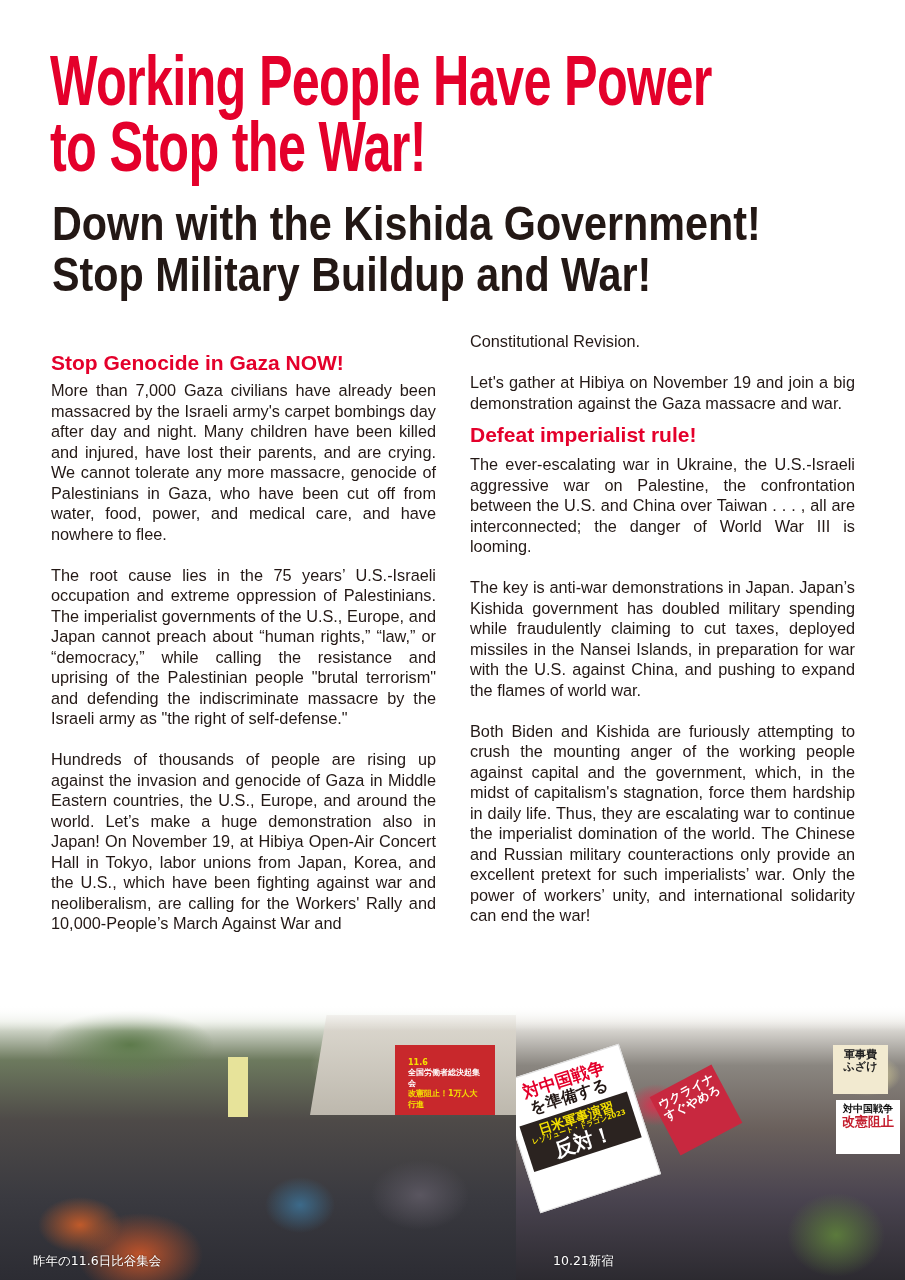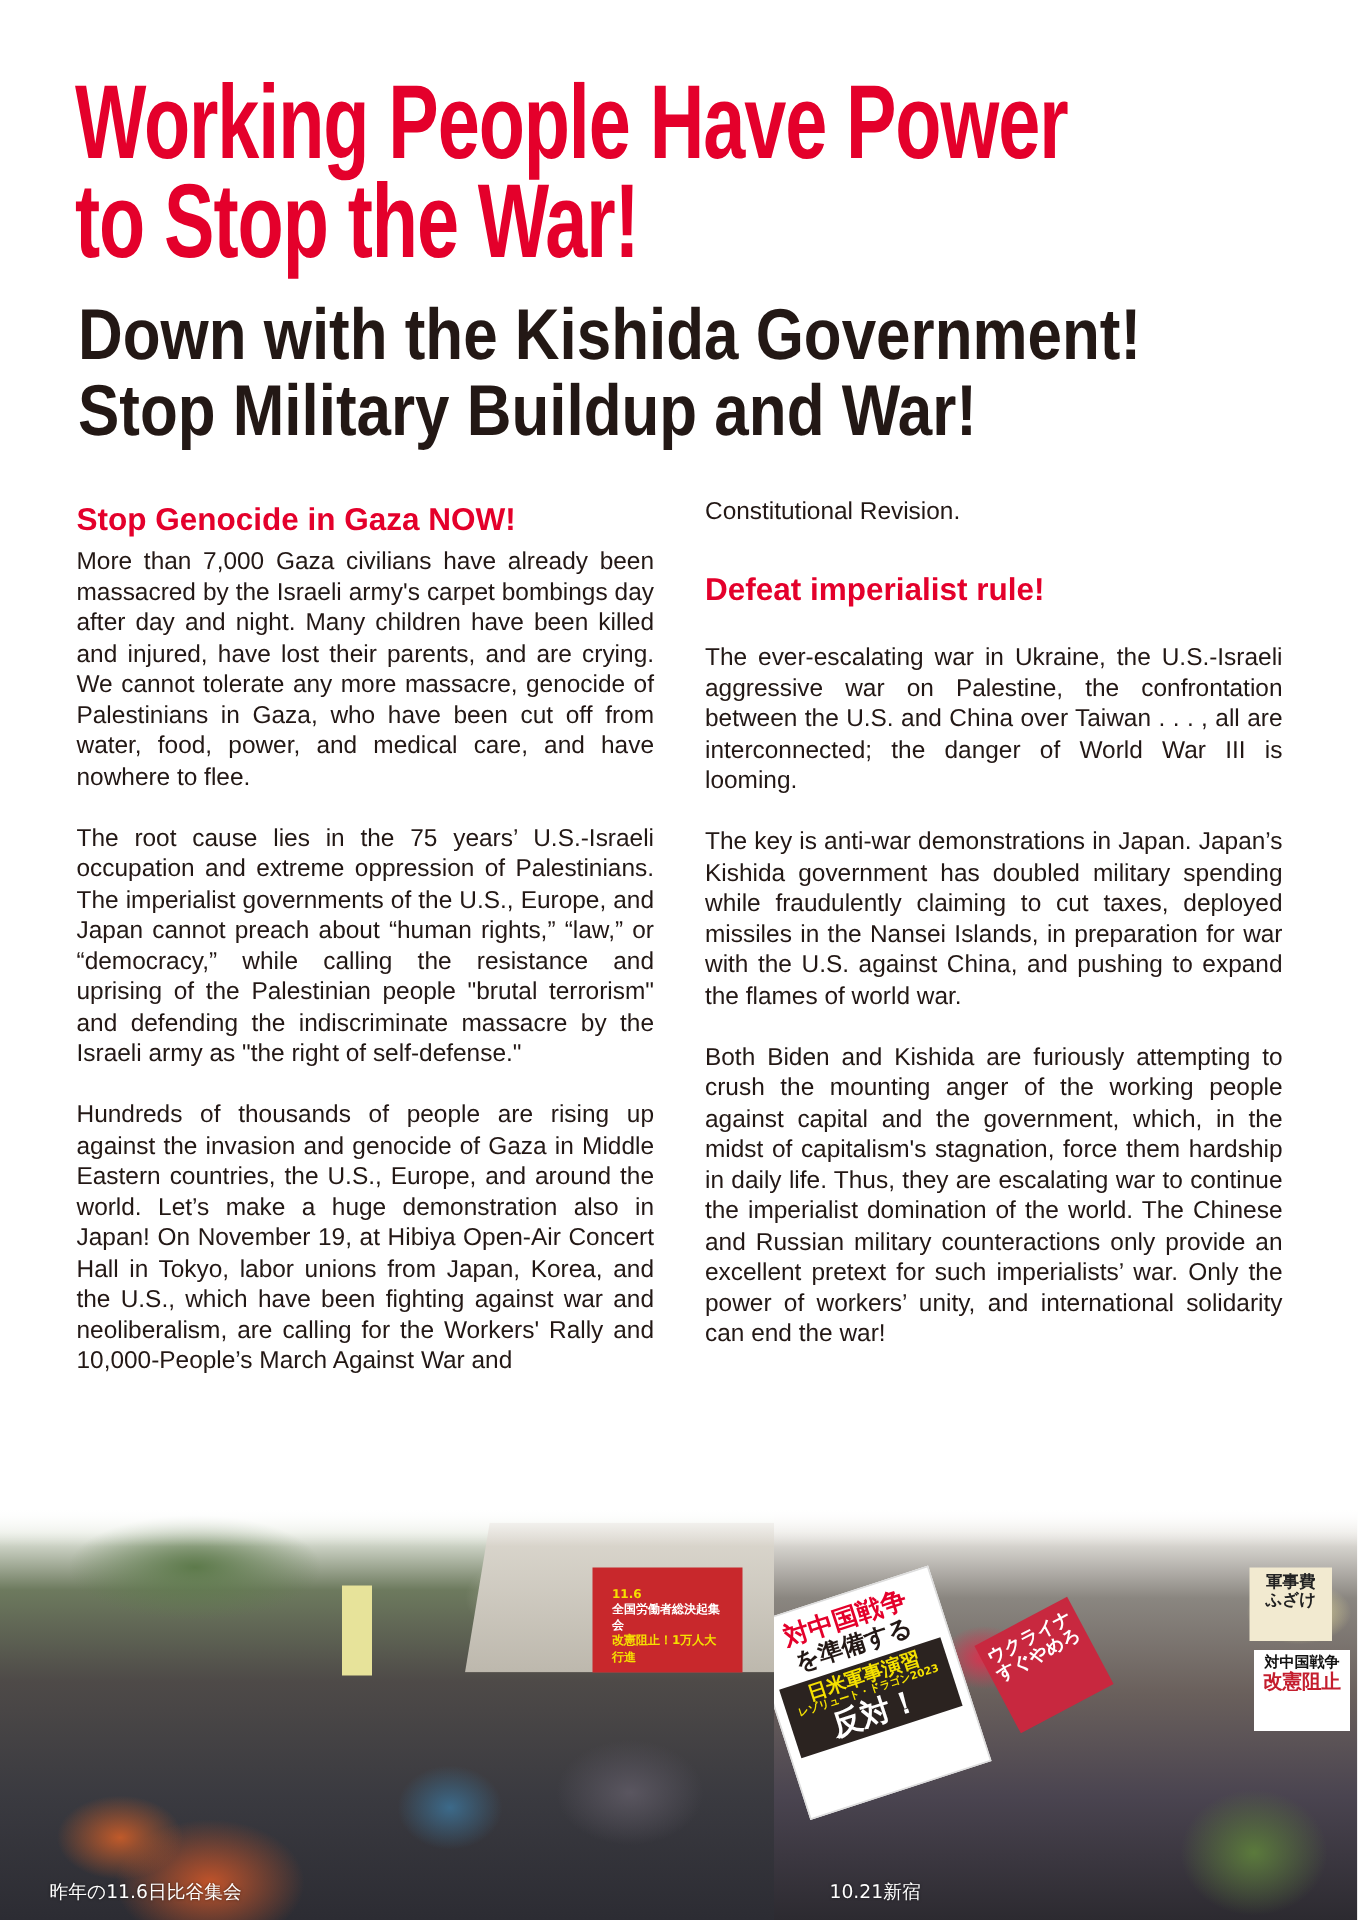--- a/index.html
+++ b/index.html
@@ -11,22 +11,22 @@
   .subtitle { margin: 0; position: absolute; top: 150px; left: 2px; color: #231815; font-family: "Liberation Sans", sans-serif; font-weight: bold; font-size: 48px; line-height: 51px; transform: scaleX(0.86); transform-origin: left top; white-space: nowrap; }
   .subtitle .line { display: block; }
 
   .columns { position: absolute; left: 51px; top: 331px; width: 805px; }
   .col { position: absolute; top: 0; width: 385px; font-size: 16.3px; line-height: 20.5px; text-align: justify; }
   .col-left { left: 0; }
   .col-right { left: 419px; }
   .col p { margin: 0; }
   .col .gap { height: 20.5px; }
   .section-head { color: #e4002b; font-weight: bold; font-size: 21px; line-height: 26px; margin: 0 0 4px 0; }
-  .col-left .section-head { margin-top: 3px; }
-  .col-right .section-head { margin-top: 9px; margin-bottom: 21px; }
+  .col-left .section-head { margin-top: 19px; }
+  .col-right .section-head { margin-top: 9px; margin-bottom: 6px; }
 
   .photos { position: absolute; left: 0; top: 1005px; width: 905px; height: 275px; overflow: hidden; }
   .photo { position: absolute; top: 0; height: 275px; overflow: hidden; }
   .photo-left { left: 0; width: 516px;
     background:
       radial-gradient(ellipse 60px 40px at 80px 220px, #c05a2a 0%, transparent 70%),
       radial-gradient(ellipse 90px 60px at 140px 250px, #c0532a 0%, transparent 70%),
       radial-gradient(ellipse 50px 40px at 300px 200px, #3c6a8a 0%, transparent 70%),
       radial-gradient(ellipse 70px 50px at 420px 190px, #5a5660 0%, transparent 70%),
       radial-gradient(ellipse 120px 50px at 130px 40px, #5d7a4b 0%, transparent 70%),
@@ -85,20 +85,21 @@
     <p>More than 7,000 Gaza civilians have already been massacred by the Israeli army's carpet bombings day after day and night. Many children have been killed and injured, have lost their parents, and are crying. We cannot tolerate any more massacre, genocide of Palestinians in Gaza, who have been cut off from water, food, power, and medical care, and have nowhere to flee.</p>
     <div class="gap"></div>
     <p>The root cause lies in the 75 years’ U.S.-Israeli occupation and extreme oppression of Palestinians. The imperialist governments of the U.S., Europe, and Japan cannot preach about “human rights,” “law,” or “democracy,” while calling the resistance and uprising of the Palestinian people "brutal terrorism" and defending the indiscriminate massacre by the Israeli army as "the right of self-defense."</p>
     <div class="gap"></div>
     <p>Hundreds of thousands of people are rising up against the invasion and genocide of Gaza in Middle Eastern countries, the U.S., Europe, and around the world. Let’s make a huge demonstration also in Japan! On November 19, at Hibiya Open-Air Concert Hall in Tokyo, labor unions from Japan, Korea, and the U.S., which have been fighting against war and neoliberalism, are calling for the Workers' Rally and 10,000-People’s March Against War and</p>
   </section>
 
   <section class="col col-right">
     <p>Constitutional Revision.</p>
     <div class="gap"></div>
+    <p>Let's gather at Hibiya on November 19 and join a big demonstration against the Gaza massacre and war.</p>
     <h3 class="section-head">Defeat imperialist rule!</h3>
     <p>The ever-escalating war in Ukraine, the U.S.-Israeli aggressive war on Palestine, the confrontation between the U.S. and China over Taiwan . . . , all are interconnected; the danger of World War III is looming.</p>
     <div class="gap"></div>
     <p>The key is anti-war demonstrations in Japan. Japan’s Kishida government has doubled military spending while fraudulently claiming to cut taxes, deployed missiles in the Nansei Islands, in preparation for war with the U.S. against China, and pushing to expand the flames of world war.</p>
     <div class="gap"></div>
     <p>Both Biden and Kishida are furiously attempting to crush the mounting anger of the working people against capital and the government, which, in the midst of capitalism's stagnation, force them hardship in daily life. Thus, they are escalating war to continue the imperialist domination of the world. The Chinese and Russian military counteractions only provide an excellent pretext for such imperialists’ war. Only the power of workers’ unity, and international solidarity can end the war!</p>
   </section>
 </main>
 
 <section class="photos">

